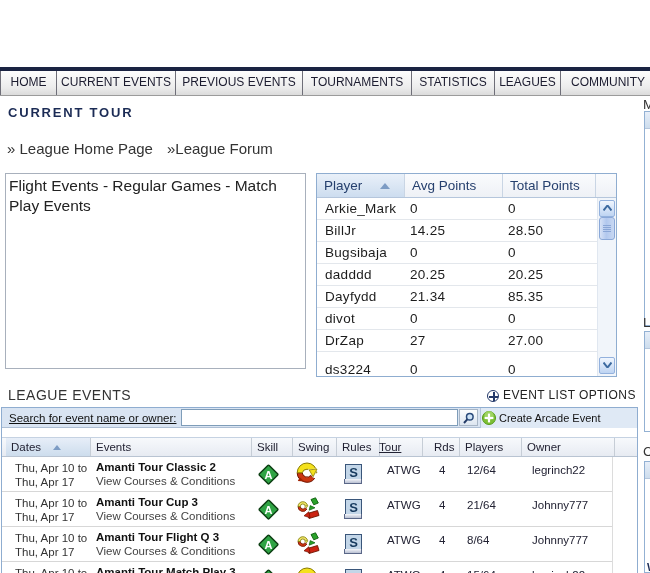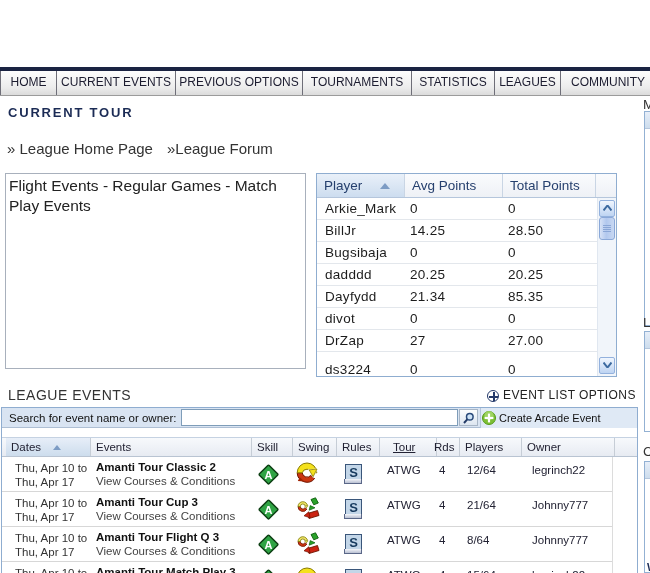--- a/index.html
+++ b/index.html
@@ -74,21 +74,21 @@
 #evopts .circ { display:inline-block; width:12px; height:12px; border:1.6px solid #24396a;
   border-radius:50%; position:relative; vertical-align:-3px; margin-right:4px; }
 #evopts .circ:before { content:""; position:absolute; left:4.6px; top:1.2px; width:2.2px; height:9px; background:#24396a; }
 #evopts .circ:after  { content:""; position:absolute; top:4.6px; left:1.2px; height:2.2px; width:9px; background:#24396a; }
 
 
 #evbox { position:absolute; left:1px; top:407px; width:637px; height:166px;
   border:1px solid #8fadd0; border-bottom:none; background:#fff; }
 #searchbar { position:absolute; left:0; top:0; right:0; height:20px;
   background:#d9e4f2; border-bottom:1px solid #aebfd4; font-size:11.5px; color:#111; }
-#searchbar .lbl { position:absolute; left:7px; top:4px; }
+#searchbar .lbl { position:absolute; left:7px; top:4px;text-decoration:underline; }
 #searchbar input { position:absolute; left:179px; top:1px; width:277px; height:17px;
   border:1px solid #7f9db9; font-size:11px; outline:none; }
 #mag { position:absolute; left:457px; top:1px; width:19px; height:17px;
   background:linear-gradient(#fcfdfe,#dde6f0); border:1px solid #a8b6c6; }
 #sep1 { position:absolute; left:478px; top:0; width:1px; height:20px; background:#b6c6da; }
 #createarea { position:absolute; left:479px; top:0; right:0; height:20px; background:#dfe9f5; }
 #create { position:absolute; left:480px; top:0px; height:20px; line-height:20px; z-index:2; }
 #create .txt { position:absolute; left:17px; top:0; width:130px; font-size:11px; color:#111; }
 
 
@@ -145,21 +145,21 @@
           <rect x="0" y="0" width="14" height="6"></rect>
         </clipPath>
       <clipPath id="clipbotS">
           <rect x="0" y="6" width="14" height="7"></rect>
         </clipPath>
     </defs>
   </svg>
 
 
   <div id="nav">
-    <div class="tab first" style="width:57px;">HOME</div><div class="tab" style="width:119px;">CURRENT EVENTS</div><div class="tab" style="width:127px;">PREVIOUS OPTIONS</div><div class="tab" style="width:109px;">TOURNAMENTS</div><div class="tab" style="width:83px;">STATISTICS</div><div class="tab" style="width:66px;">LEAGUES</div><div class="tab" style="width:95px;">COMMUNITY</div>
+    <div class="tab first" style="width:57px;">HOME</div><div class="tab" style="width:119px;">CURRENT EVENTS</div><div class="tab" style="width:127px;">PREVIOUS EVENTS</div><div class="tab" style="width:109px;">TOURNAMENTS</div><div class="tab" style="width:83px;">STATISTICS</div><div class="tab" style="width:66px;">LEAGUES</div><div class="tab" style="width:95px;">COMMUNITY</div>
   </div>
 
   <div id="amanti">CURRENT TOUR</div>
   <div id="links">» League Home Page<span class="gap"></span>»League Forum</div>
 
   <div id="descbox">Flight Events - Regular Games - Match Play Events</div>
 
   <div id="ptable">
     <div id="phead">
       <div class="hc sorted" style="left:0; width:88px;">Player<span class="tri-up"></span></div>
@@ -256,21 +256,21 @@
         <span class="txt">Create Arcade Event</span>
       </div>
     </div>
     <div id="evtable">
       <div id="evhead">
         <div class="hc sorted" style="left:4px; width:85px;">Dates<span class="tri-up"></span></div>
         <div class="hc" style="left:89px; width:161px;">Events</div>
         <div class="hc" style="left:250px; width:41px;">Skill</div>
         <div class="hc" style="left:291px; width:44px;">Swing</div>
         <div class="hc" style="left:335px; width:43px;">Rules</div>
-        <div class="hc" style="left:386px; width:49px;text-decoration:underline;">Tour</div>
+        <div class="hc" style="left:372px; width:49px;text-decoration:underline;">Tour</div>
         <div class="hc" style="left:427px; width:31px;">Rds</div>
         <div class="hc" style="left:458px; width:62px;">Players</div>
         <div class="hc" style="left:520px; width:93px;">Owner</div>
         <div class="hc" style="left:613px; right:0; border-right:none;"></div>
       </div>
       <div id="evrows">
         <div class="erow">
           <div class="dates">Thu, Apr 10 to<br>Thu, Apr 17</div>
           <div class="etitle">Amanti Tour Classic 2</div>
           <div class="eview">View Courses &amp; Conditions</div>

